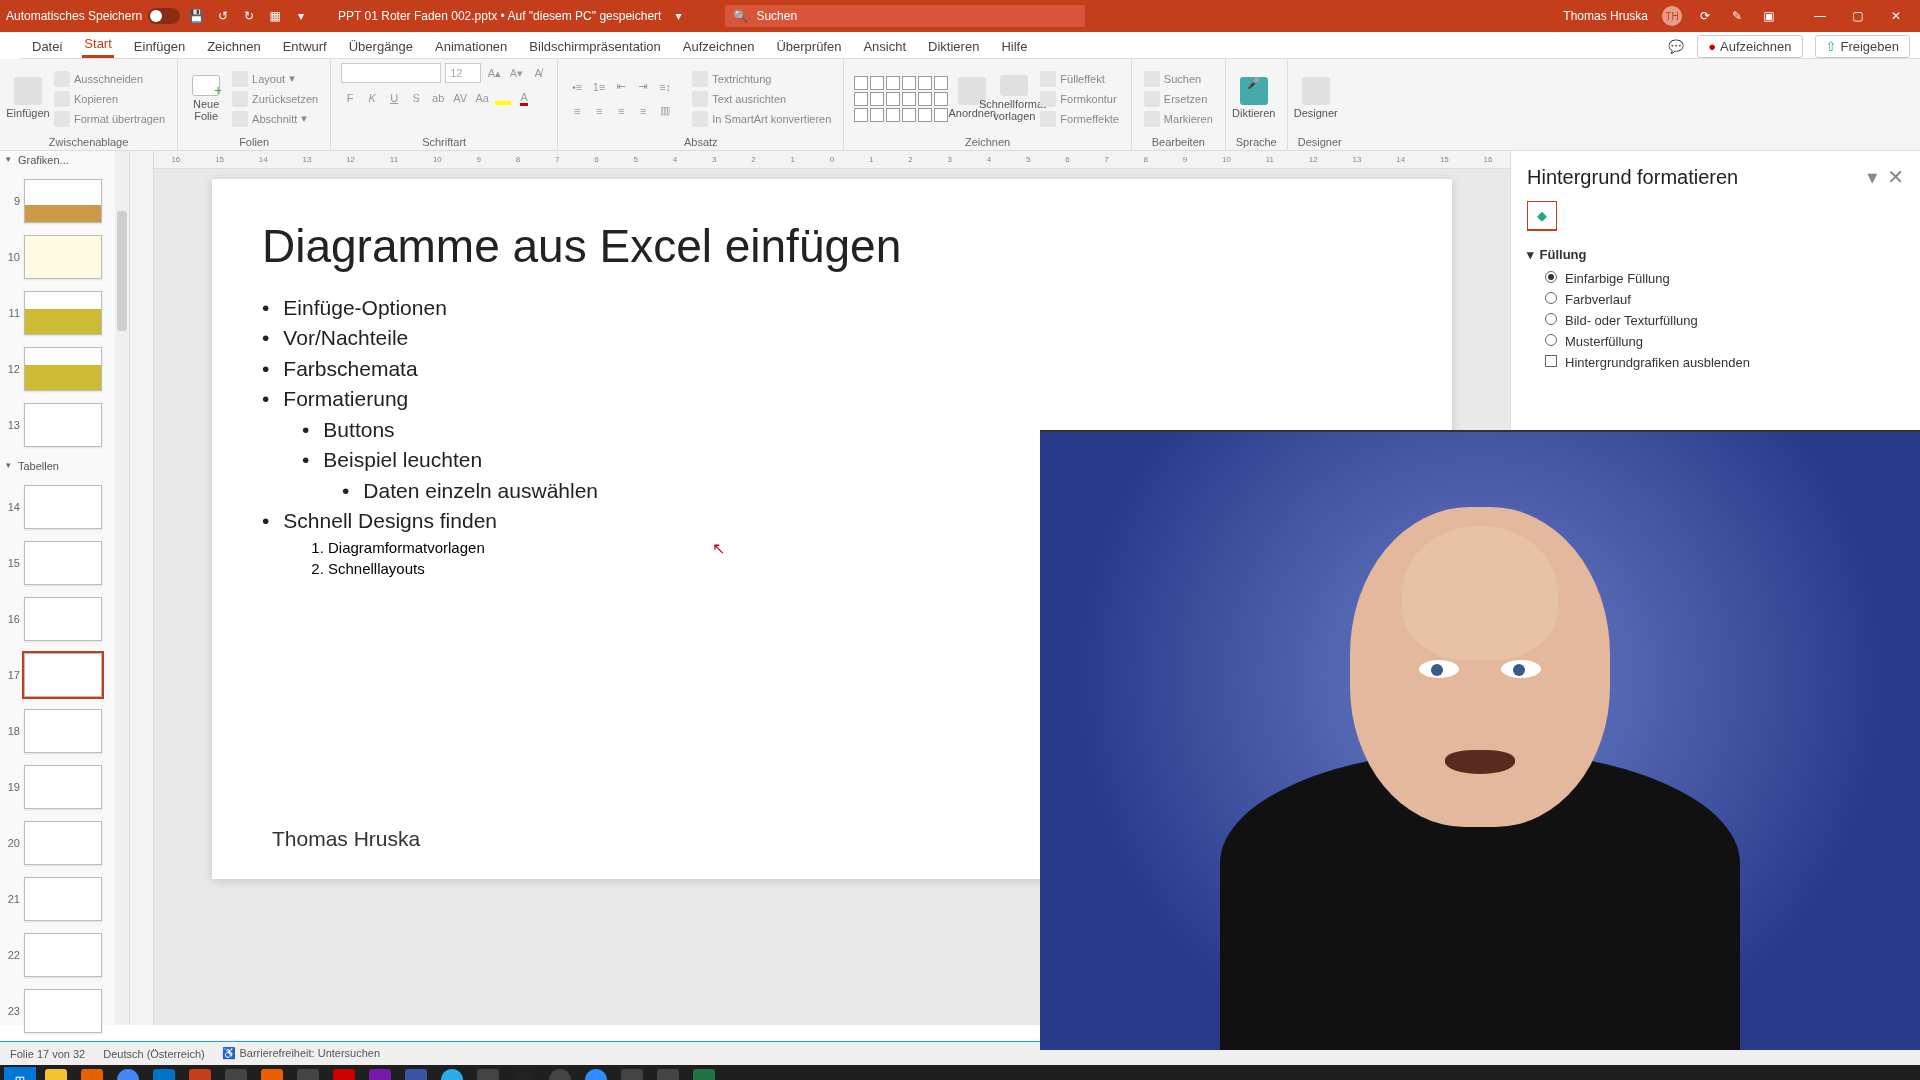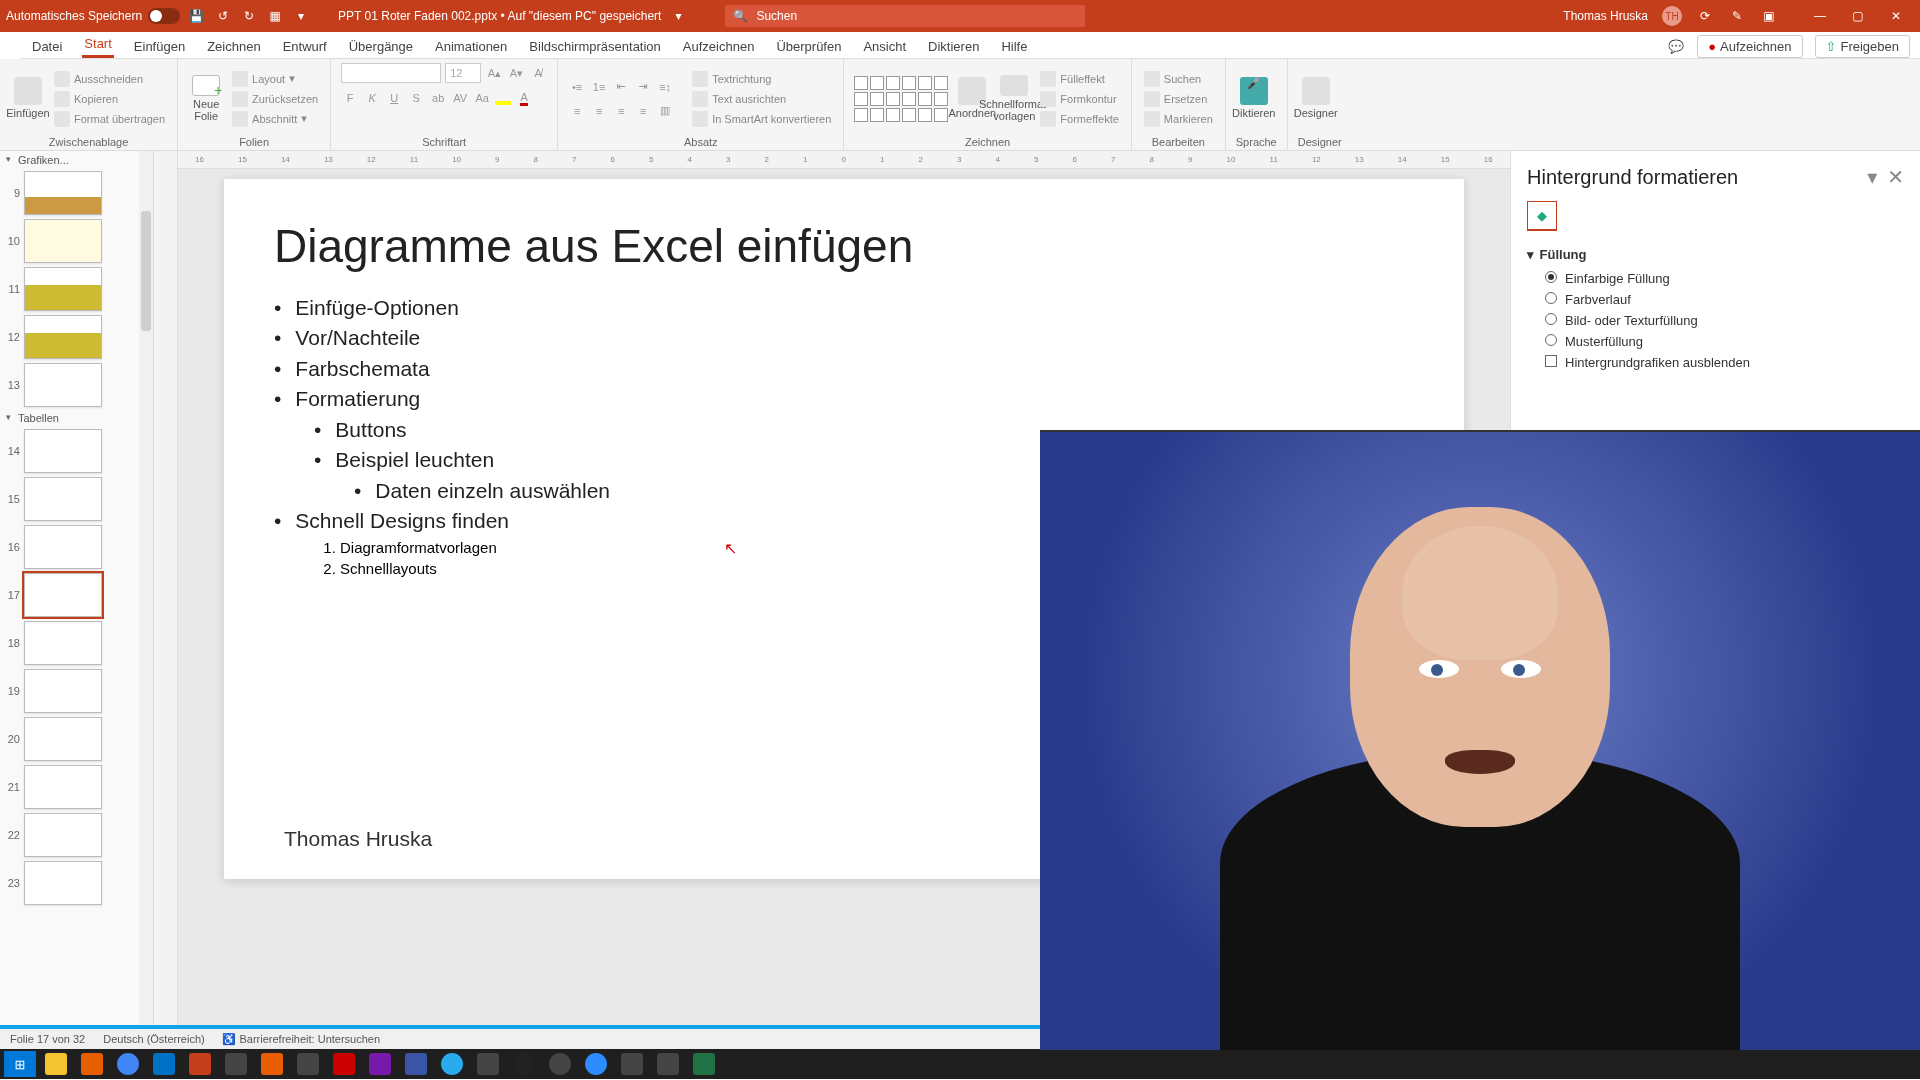--- a/index.html
+++ b/index.html
@@ -37,21 +37,21 @@
 .rbig .ico { width: 28px; height: 28px; background: #e0e0e0; border-radius: 3px; }
 .shape-grid { display: grid; grid-template-columns: repeat(6, 14px); grid-auto-rows: 14px; gap: 2px; }
 .shape-grid span { border: 1px solid #999; background: #fff; }
 .fontbox { width: 100px; height: 20px; border: 1px solid #ccc; background: #fff; font-size: 11px; color: #aaa; display: flex; align-items: center; padding: 0 4px; }
 .sizebox { width: 36px; height: 20px; border: 1px solid #ccc; background: #fff; font-size: 11px; color: #aaa; display: flex; align-items: center; padding: 0 4px; }
 .frow { display: flex; gap: 4px; align-items: center; }
 .mini { width: 18px; height: 18px; display: flex; align-items: center; justify-content: center; color: #999; font-size: 11px; }
 
 
 .main { display: flex; height: calc(100% - 32px - 28px - 92px - 24px - 30px); }
-.thumbs { width: 154px; background: #f9f9f9; border-right: 1px solid #ddd; display: flex; flex-direction: column; position: relative; }
+.thumbs { width: 130px; background: #f9f9f9; border-right: 1px solid #ddd; display: flex; flex-direction: column; position: relative; gap: 8px; }
 .section-label { font-size: 11px; color: #555; padding: 3px 8px 3px 18px; position: relative; }
 .section-label::before { content: "▾"; position: absolute; left: 6px; font-size: 9px; color: #666; }
 .thumbrow { display: flex; align-items: center; gap: 4px; padding: 2px 4px 2px 2px; }
 .thumbnum { width: 18px; text-align: right; font-size: 11px; color: #666; }
 .thumb { width: 78px; height: 44px; background: #fff; border: 1px solid #bbb; box-shadow: 0 1px 2px rgba(0,0,0,.1); }
 .thumb.sel { outline: 2px solid #c43e1c; }
 .thumbs-scroll { width: 14px; background: #f0f0f0; position: absolute; right: 0; top: 0; bottom: 0; }
 .scrollthumb { position: absolute; left: 2px; right: 2px; top: 60px; height: 120px; background: #cfcfcf; border-radius: 3px; }
 
 .editor { flex: 1; background: #e9e9e9; display: flex; position: relative; }
@@ -83,21 +83,21 @@
 .webcam { position: absolute; right: 0; bottom: 30px; width: 880px; height: 620px; background: radial-gradient(circle at 50% 40%, #6a7ec7, #2a3a8b 70%); border-top: 2px solid #333; z-index: 50; overflow: hidden; }
 .head { position: absolute; left: 50%; top: 38%; transform: translate(-50%,-50%); width: 260px; height: 320px; background: #e3b89d; border-radius: 46% 46% 44% 44%; }
 .head::before { content: ""; position: absolute; left: 20%; right: 20%; top: 6%; height: 42%; background: #e8c2a6; border-radius: 50% 50% 40% 40%; }
 .eyes { position: absolute; top: 48%; left: 0; right: 0; display: flex; justify-content: space-around; padding: 0 48px; }
 .eye { width: 40px; height: 18px; background: #fff; border-radius: 50%; position: relative; }
 .eye::after { content: ""; position: absolute; left: 12px; top: 4px; width: 12px; height: 12px; background: #3a5a8a; border-radius: 50%; }
 .mouth { position: absolute; left: 50%; top: 76%; transform: translateX(-50%); width: 70px; height: 24px; background: #5a2a1f; border-radius: 40% 40% 50% 50%; }
 .body-s { position: absolute; bottom: -40px; left: 50%; transform: translateX(-50%); width: 520px; height: 340px; background: #111; border-radius: 60% 60% 0 0 / 40% 40% 0 0; }
 
 
-.statusbar { height: 24px; background: #f0f0f0; border-top: 4px solid #0ea5e9; display: flex; align-items: center; padding: 0 10px; font-size: 11px; color: #555; gap: 18px; }
+.statusbar { height: 24px; background: #f0f0f0; border-top: 1px solid #0ea5e9; display: flex; align-items: center; padding: 0 10px; font-size: 11px; color: #555; gap: 18px; margin-top: 16px; }
 .taskbar { height: 30px; background: #1f1f1f; display: flex; align-items: center; padding: 0 4px; gap: 4px; }
 .task-icon { width: 32px; height: 26px; display: flex; align-items: center; justify-content: center; color: #fff; font-size: 13px; }
 .task-icon.win { background: #0078d7; }
 .ti { width: 22px; height: 22px; background: #444; border-radius: 3px; }
 </style>
 </head>
 <body>
 
 <div class="titlebar">
   <div class="autosave">

